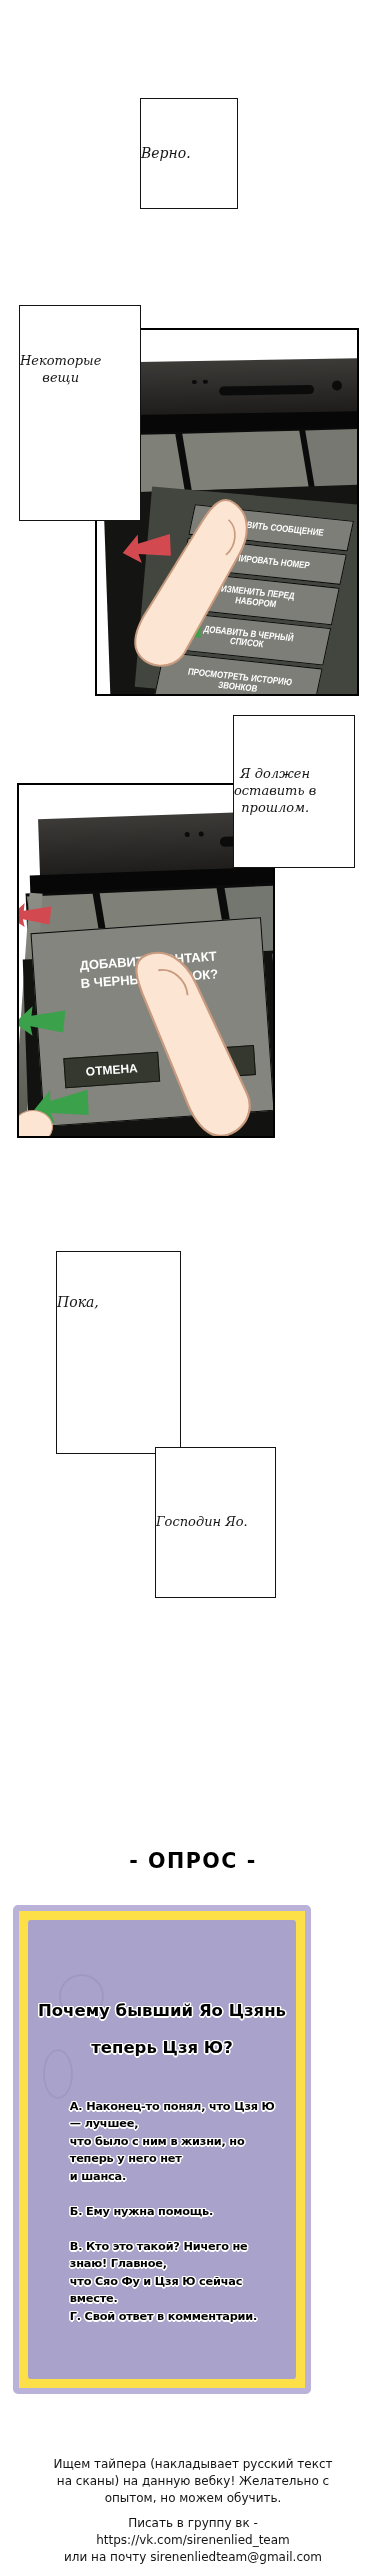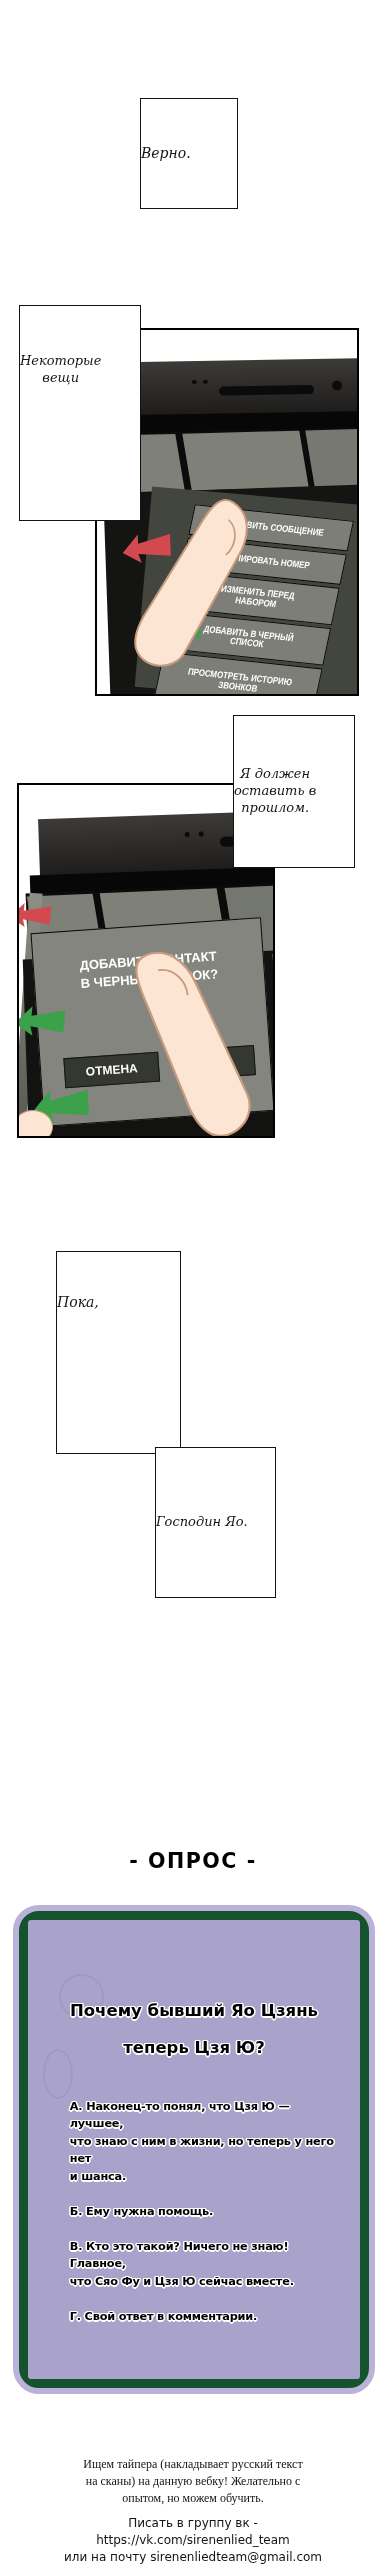--- a/index.html
+++ b/index.html
@@ -32,22 +32,22 @@
   .dialog-title{position:absolute;left:0;right:0;top:26px;text-align:center;color:#fff;
             font-family:"Liberation Sans",sans-serif;font-weight:bold;font-size:13px;
             line-height:1.4;white-space:pre-line;}
   .dialog-btn{position:absolute;background:#35382f;border:1px solid #141610;color:#fff;
             font-family:"Liberation Sans",sans-serif;font-weight:bold;font-size:12px;
             display:flex;align-items:center;justify-content:center;}
   .skinblob{position:absolute;background:#fce5d3;border:1.5px solid #c89a7e;border-radius:50%;}
   
   .opros{position:absolute;left:0;width:386px;text-align:center;font-weight:bold;
          font-size:20.6px;letter-spacing:1.5px;color:#000;}
-  .pollbox{position:absolute;left:13px;top:1905px;width:362px;height:489px;box-sizing:border-box;
-           background:#14532d;border:6.7px solid #bab2d8;border-radius:26px;}
+  .pollbox{position:absolute;left:13px;top:1905px;width:298px;height:489px;box-sizing:border-box;
+           background:#fde047;border:6.7px solid #bab2d8;border-radius:5px;}
   .pollinner{position:absolute;left:8.8px;top:8.8px;right:8.8px;bottom:8.8px;background:#a9a2ca;border-radius:3.1px;}
   .outline{text-shadow:-1px -1px 0 #fff,1px -1px 0 #fff,-1px 1px 0 #fff,1px 1px 0 #fff,
            -1.5px 0 0 #fff,1.5px 0 0 #fff,0 -1.5px 0 #fff,0 1.5px 0 #fff;}
   .poll-title{position:absolute;left:0;right:0;top:72px;text-align:center;color:#000;
            font-weight:bold;font-size:16.5px;line-height:37px;}
   .poll-opts{position:absolute;left:42px;top:178px;right:20.6px;color:#000;font-weight:bold;
            font-size:11.3px;letter-spacing:-0.2px;}
   .poll-opts div{height:35px;line-height:17.5px;}
   .smudge{position:absolute;border:2.1px solid rgba(0,0,0,0.05);border-radius:50%;}
   
@@ -178,31 +178,31 @@
   <div class="pollbox">
     <div class="pollinner">
       <div class="smudge" style="left:31px;top:54px;width:41px;height:41px;"></div>
       <div class="smudge" style="left:15.5px;top:129px;width:26px;height:46px;"></div>
       <div class="poll-title outline">
         <div>Почему бывший Яо Цзянь</div>
         <div>теперь Цзя Ю?</div>
       </div>
       <div class="poll-opts outline">
         <div>А. Наконец-то понял, что Цзя Ю — лучшее,</div>
-        <div>что знаю с ним в жизни, но теперь у него нет</div>
+        <div>что было с ним в жизни, но теперь у него нет</div>
         <div>и шанса.</div>
         <div>Б. Ему нужна помощь.</div>
         <div>В. Кто это такой? Ничего не знаю! Главное,</div>
         <div>что Сяо Фу и Цзя Ю сейчас вместе.</div>
         <div>Г. Свой ответ в комментарии.</div>
       </div>
     </div>
   </div>
 
-  <div class="credits" style="top:2456px;font-family:Liberation Serif, serif;">
+  <div class="credits" style="top:2456px;">
     <div>Ищем тайпера (накладывает русский текст</div>
     <div>на сканы) на данную вебку! Желательно с</div>
     <div>опытом, но можем обучить.</div>
   </div>
   <div class="credits" style="top:2515px;">
     <div>Писать в группу вк -</div>
     <div>https://vk.com/sirenenlied_team</div>
     <div>или на почту sirenenliedteam@gmail.com</div>
   </div>
 

